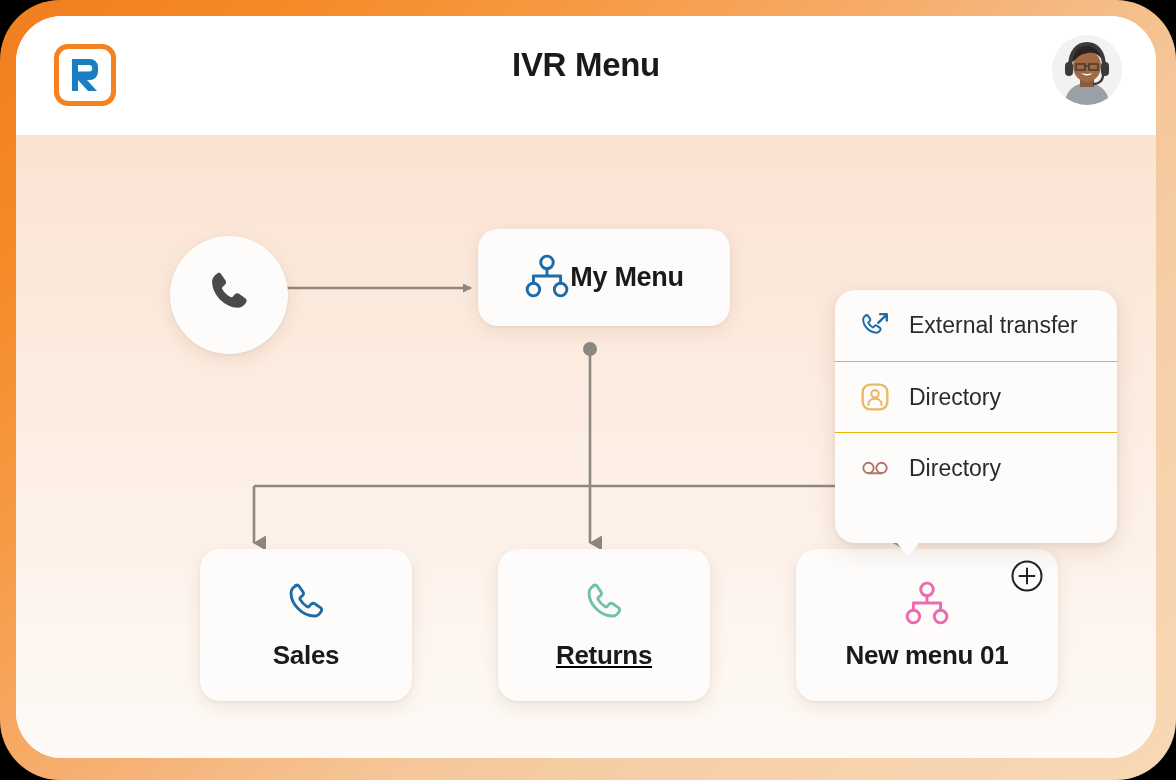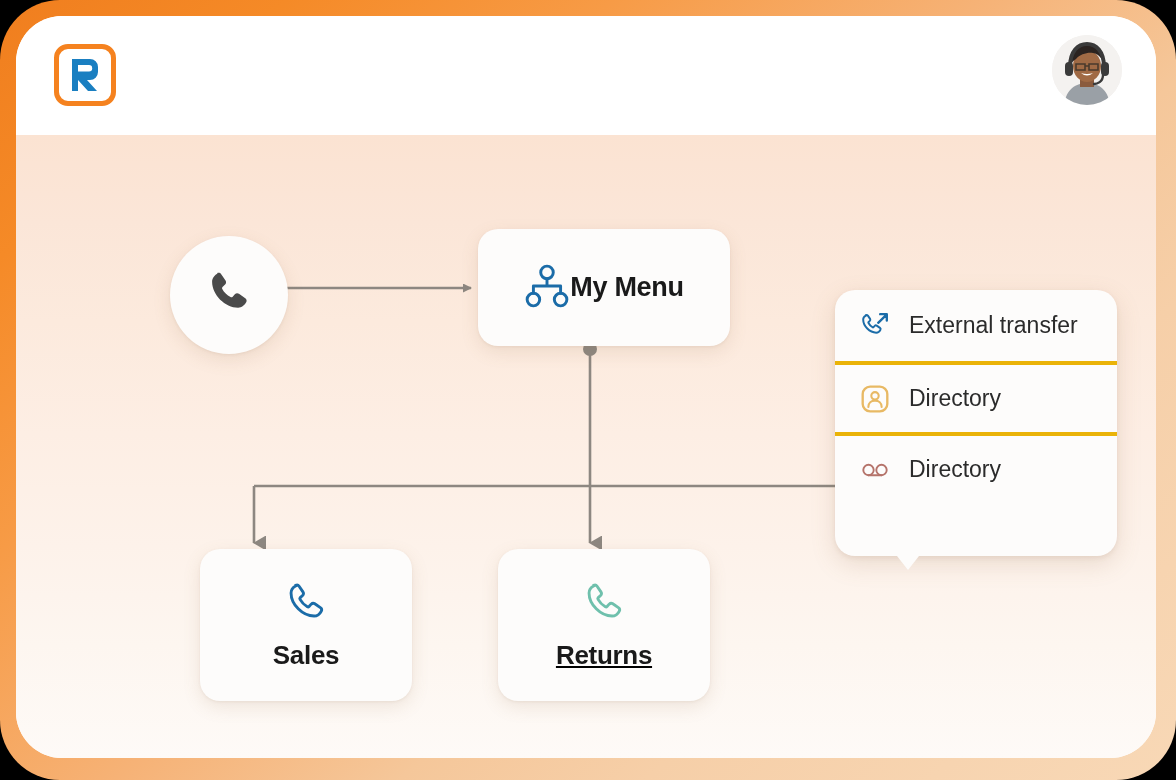--- a/index.html
+++ b/index.html
@@ -132,21 +132,21 @@
     display: flex;
     align-items: center;
     justify-content: center;
   }
 
   
   #menu-node {
     left: 462px;
     top: 94px;
     width: 252px;
-    height: 117px;
+    height: 97px;
     display: flex;
     align-items: center;
     justify-content: center;
     gap: 0;
   }
   #menu-node .node-label {
     font-size: 27px;
     font-weight: bold;
     color: #1a1a1a;
     letter-spacing: -0.3px;
@@ -187,32 +187,32 @@
   #action-menu {
     position: absolute;
     left: 819px;
     top: 155px;
     width: 282px;
     background: #fdfcfb;
     border-radius: 20px;
     box-shadow: 0 8px 24px rgba(150, 110, 80, 0.18),
                 0 2px 5px rgba(150, 110, 80, 0.12);
     z-index: 5;
-    padding-bottom: 53px;
+    padding-bottom: 40px;
   }
   .menu-item {
     display: flex;
     align-items: center;
     gap: 18px;
     height: 71px;
     padding-left: 24px;
     box-sizing: border-box;
     cursor: pointer;
   }
-  .menu-item + .menu-item { border-top: 4px solid #eab308; }
+  .menu-item + .menu-item { border-top: 1px solid #eab308; }
   .menu-item-label {
     font-size: 23px;
     color: #2b2b2b;
   }
   .menu-icon { width: 32px; height: 32px; flex: none; }
 
   #menu-pointer {
     position: absolute;
     left: 62px;
     bottom: -14px;
@@ -230,20 +230,21 @@
 
     <div id="header">
 
       <div id="logo">
         <svg width="40" height="40" viewBox="0 0 40 40" aria-hidden="true">
           <path d="M6 4 h18 a8 8 0 0 1 8 8 v5 a8 8 0 0 1 -8 8 h-3 l10 11 h-9 L12 25 v11 H6 Z" fill="#1a7fc1"></path>
           <path d="M12 10 h11 a3.2 3.2 0 0 1 0 6.4 H12 Z" fill="#ffffff"></path>
         </svg>
       </div>
 
+      <div id="page-title">IVR Menu</div>
 
       <div id="avatar">
         <svg width="70" height="70" viewBox="0 0 70 70" aria-hidden="true">
           <circle cx="35" cy="35" r="35" fill="#f4f2f0"></circle>
           <g>
 
             <path d="M12 70 C14 54 24 48 35 48 C46 48 56 54 58 70 Z" fill="#9aa0a6"></path>
 
             <path d="M28 42 h14 v10 h-14 Z" fill="#8a5b3e"></path>
 
@@ -322,20 +323,38 @@
 
       <div id="node-returns" class="node leaf-node">
         <span class="leaf-icon">
           <svg width="46" height="46" viewBox="0 0 24 24" aria-hidden="true">
             <path d="M6.6 2.8c.6-.3 1.4-.1 1.8.5l2 2.9c.4.6.3 1.4-.2 1.9l-1.2 1.1c-.2.2-.3.6-.1.9.8 1.5 2.2 2.9 3.8 3.8.3.2.7.1.9-.1l1.1-1.2c.5-.5 1.3-.6 1.9-.2l2.9 2c.6.4.8 1.2.5 1.8-.7 1.4-2.2 2.6-3.8 2.6-6 0-12-6-12-12 0-1.6 1.2-3.1 2.4-3.7z" fill="none" stroke="#6fc0ac" stroke-width="1.5"></path>
           </svg>
         </span>
         <span class="node-label">Returns</span>
       </div>
 
+      <div id="node-newmenu" class="node leaf-node">
+        <span class="leaf-icon">
+          <svg width="46" height="46" viewBox="0 0 44 44" aria-hidden="true">
+            <circle cx="22" cy="9" r="6" fill="none" stroke="#ec6aae" stroke-width="2.8"></circle>
+            <circle cx="9" cy="35" r="6" fill="none" stroke="#ec6aae" stroke-width="2.8"></circle>
+            <circle cx="35" cy="35" r="6" fill="none" stroke="#ec6aae" stroke-width="2.8"></circle>
+            <path d="M22 15 v7 M9 29 v-7 h26 v7" fill="none" stroke="#ec6aae" stroke-width="2.8" stroke-linecap="round" stroke-linejoin="round"></path>
+          </svg>
+        </span>
+        <span class="node-label">New menu 01</span>
+
+        <span id="add-branch-button">
+          <svg width="34" height="34" viewBox="0 0 34 34" aria-hidden="true">
+            <circle cx="17" cy="17" r="14.5" fill="none" stroke="#222222" stroke-width="2"></circle>
+            <path d="M17 9.5 v15 M9.5 17 h15" stroke="#222222" stroke-width="2" stroke-linecap="round"></path>
+          </svg>
+        </span>
+      </div>
 
       <div id="action-menu">
 
         <div class="menu-item">
           <span class="menu-icon">
             <svg width="32" height="32" viewBox="0 0 26 26" aria-hidden="true">
               <path d="M5.6 4.2c.5-.3 1.2-.1 1.6.4l1.8 2.6c.3.5.2 1.2-.2 1.6l-1 1c-.2.2-.3.5-.1.8.7 1.3 1.9 2.6 3.3 3.4.3.2.6.1.8-.1l1-1c.4-.4 1.1-.5 1.6-.2l2.6 1.8c.5.4.7 1.1.4 1.6-.6 1.2-2 2.3-3.4 2.3-5.3 0-10.6-5.3-10.6-10.6 0-1.4 1.1-2.8 2.2-3.3z" fill="none" stroke="#1b6ca8" stroke-width="1.6"></path>
               <path d="M15.6 10.4 L22.4 3.8 M17.2 3.4 h5.4 v5.2" fill="none" stroke="#1b6ca8" stroke-width="1.9" stroke-linecap="round" stroke-linejoin="round"></path>
             </svg>
           </span>

